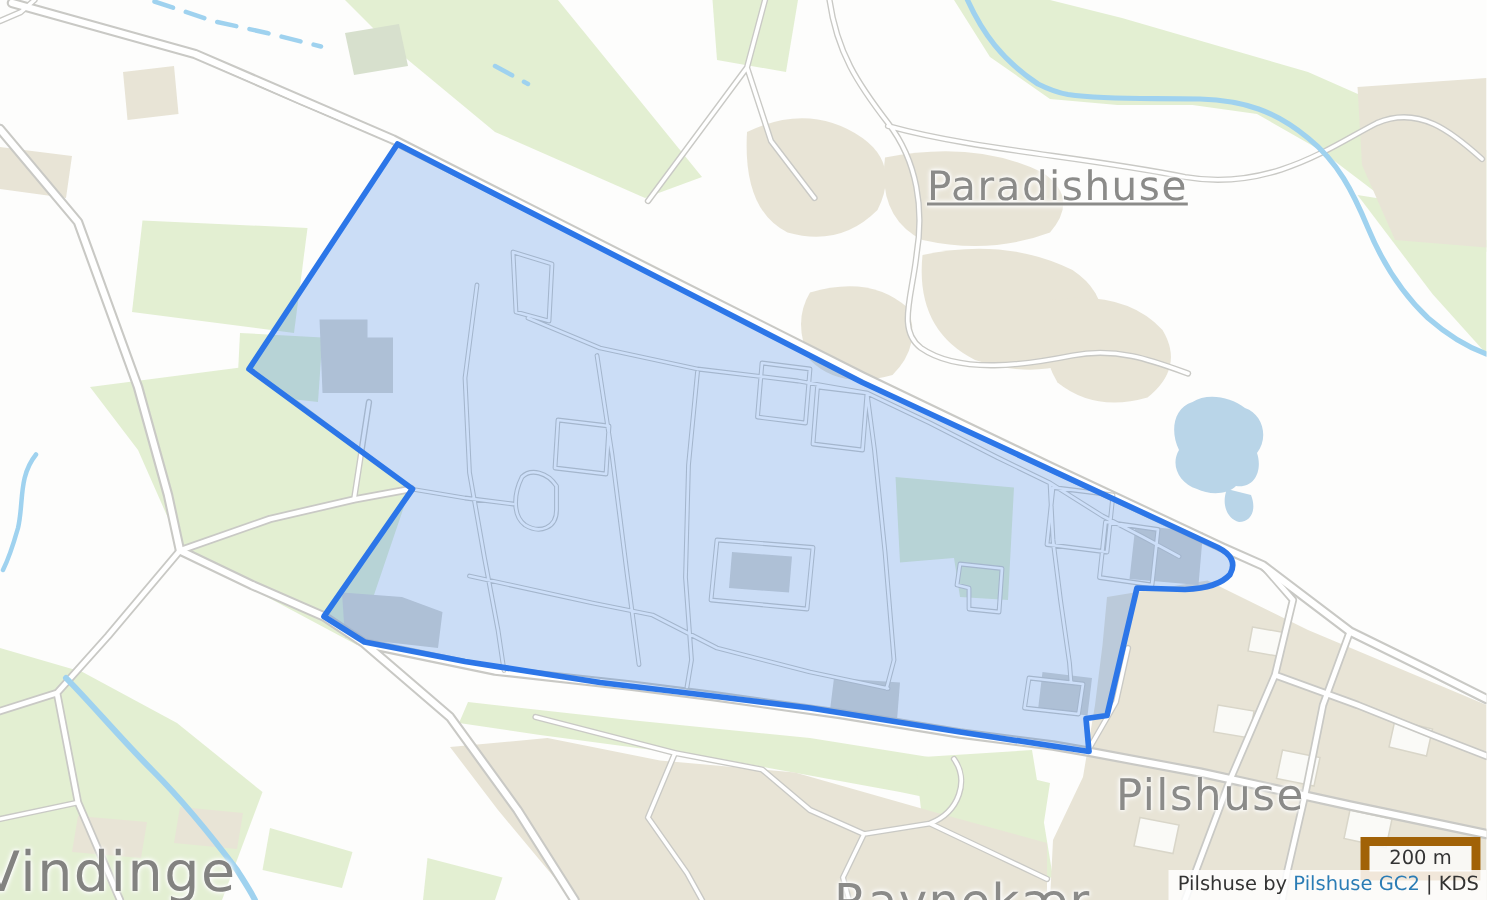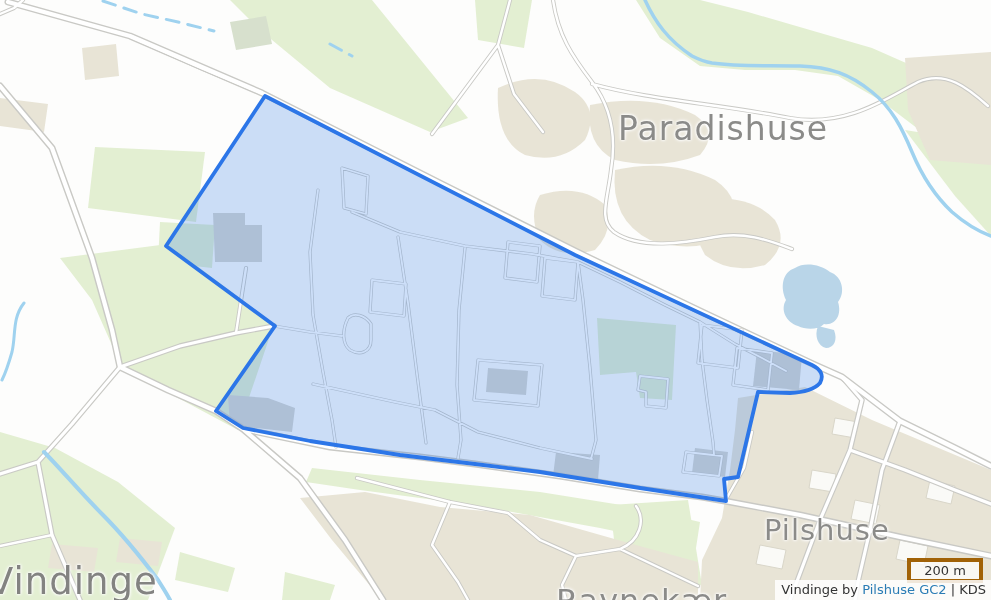--- a/index.html
+++ b/index.html
@@ -1,26 +1,26 @@
 <!DOCTYPE html>
 <html><head>
 <meta charset="utf-8">
 <style>
   html,body{margin:0;padding:0;}
   #viewport{position:relative;width:991px;height:600px;overflow:hidden;background:#fdfdfc;
             font-family:"DejaVu Sans","Liberation Sans",sans-serif;cursor:grab;}
   #basemap{position:absolute;left:0;top:0;}
   .place-label{position:absolute;color:#8b8b89;white-space:nowrap;letter-spacing:1px;
                text-shadow:0 0 2px #fff,0 0 3px #fff,0 0 4px #fff;pointer-events:none;}
-  #label-paradishuse{left:618px;top:109px;font-size:33px;}
-  #label-pilshuse{left:744px;top:513px;font-size:29px;margin-left:20px;}
+  #label-paradishuse{left:618px;top:109px;font-size:27px;text-decoration:underline;}
+  #label-pilshuse{left:744px;top:513px;font-size:29px;}
   #label-vindinge{left:-12px;top:560px;font-size:37px;color:#838381;}
   #label-ravnekaer{left:556px;top:582px;font-size:32px;}
   #scalebar{position:absolute;left:907px;top:558px;width:68px;height:17px;
-            background:rgba(255,255,255,0.72);border:4px solid #a16207;
+            background:rgba(255,255,255,0.72);border:6px solid #a16207;
             text-align:center;font-size:13px;line-height:17px;color:#333;}
   #attribution{position:absolute;right:0;bottom:0;height:16px;padding:2px 5px 2px 6px;
                background:rgba(255,255,255,0.85);font-size:13px;line-height:16px;color:#333;}
   #attribution a{color:#2a7cb5;text-decoration:none;}
   .green{fill:#e3efd2;stroke:none;}
   .green2{fill:#d7e0cd;stroke:none;}
   .beige{fill:#e8e4d6;stroke:none;}
   .bld{fill:#d6d6d2;stroke:none;}
   .bldw{fill:#fafaf7;stroke:#d9d6c9;stroke-width:1;}
   .rc{fill:none;stroke:#c9c9c5;stroke-linecap:round;stroke-linejoin:round;}
@@ -109,14 +109,14 @@
 
   <div class="place-label" id="label-paradishuse">Paradishuse</div>
   <div class="place-label" id="label-pilshuse">Pilshuse</div>
   <div class="place-label" id="label-vindinge">Vindinge</div>
   <div class="place-label" id="label-ravnekaer">Ravnekær</div>
 
   <div id="scalebar">
     <span>200 m</span>
   </div>
 
-  <div id="attribution"><span>Vindinge by </span><a href="#">Pilshuse GC2</a><span> | KDS</span></div>
+  <div id="attribution"><span>Pilshuse by </span><a href="#">Pilshuse GC2</a><span> | KDS</span></div>
 </div>
 
 </body></html>

